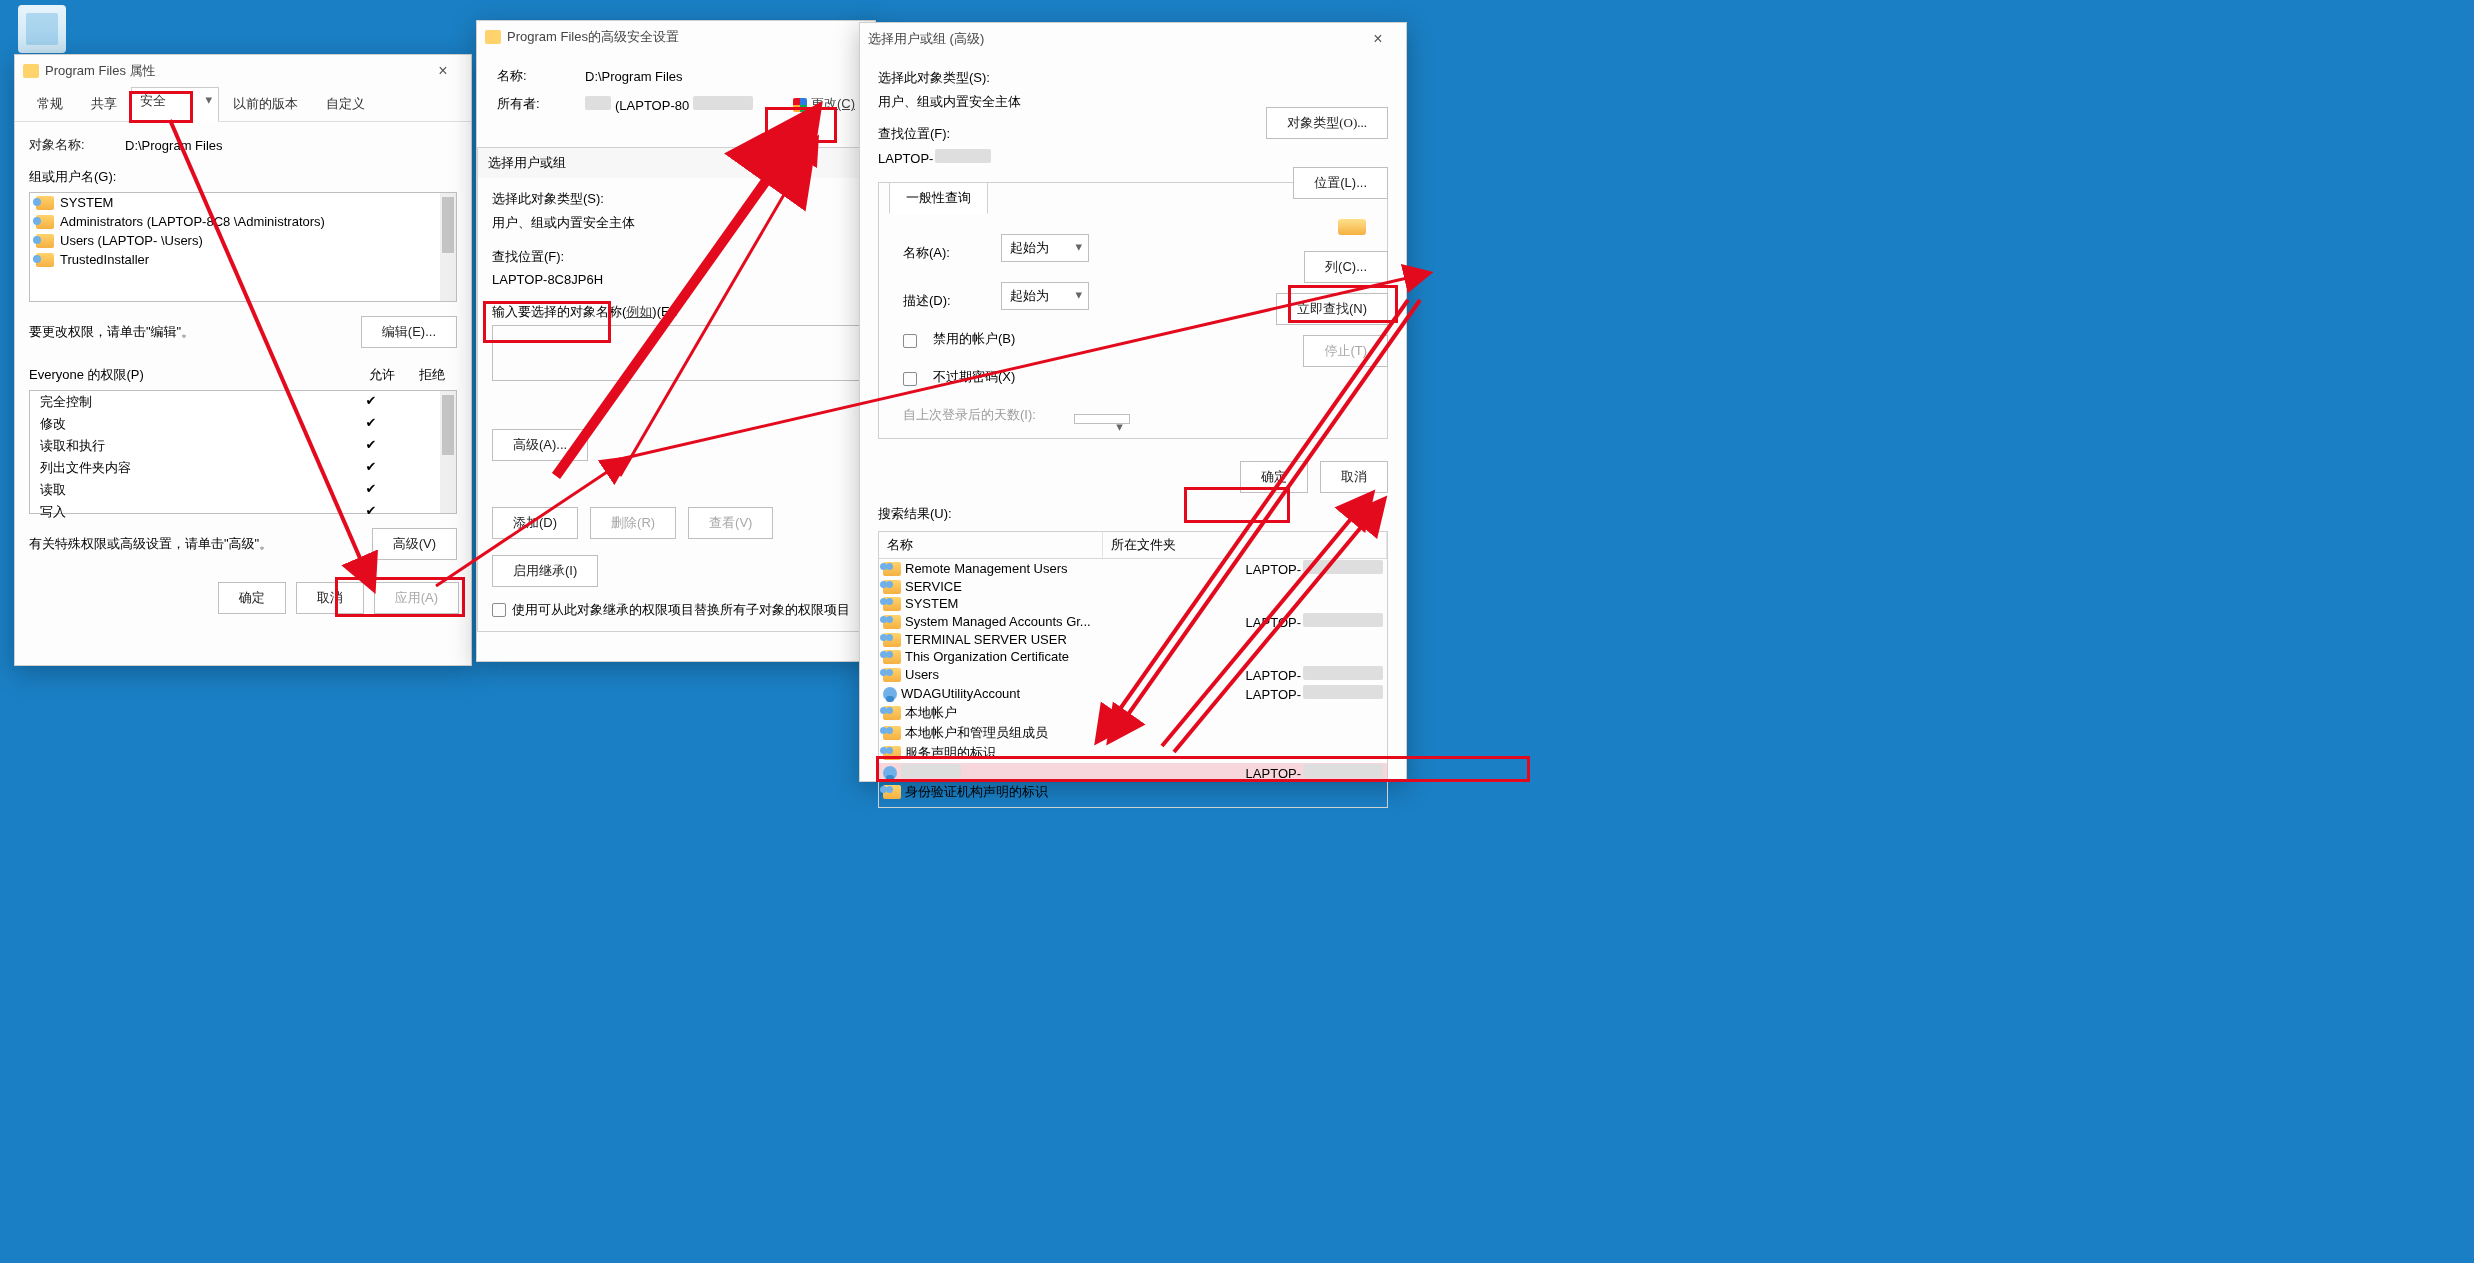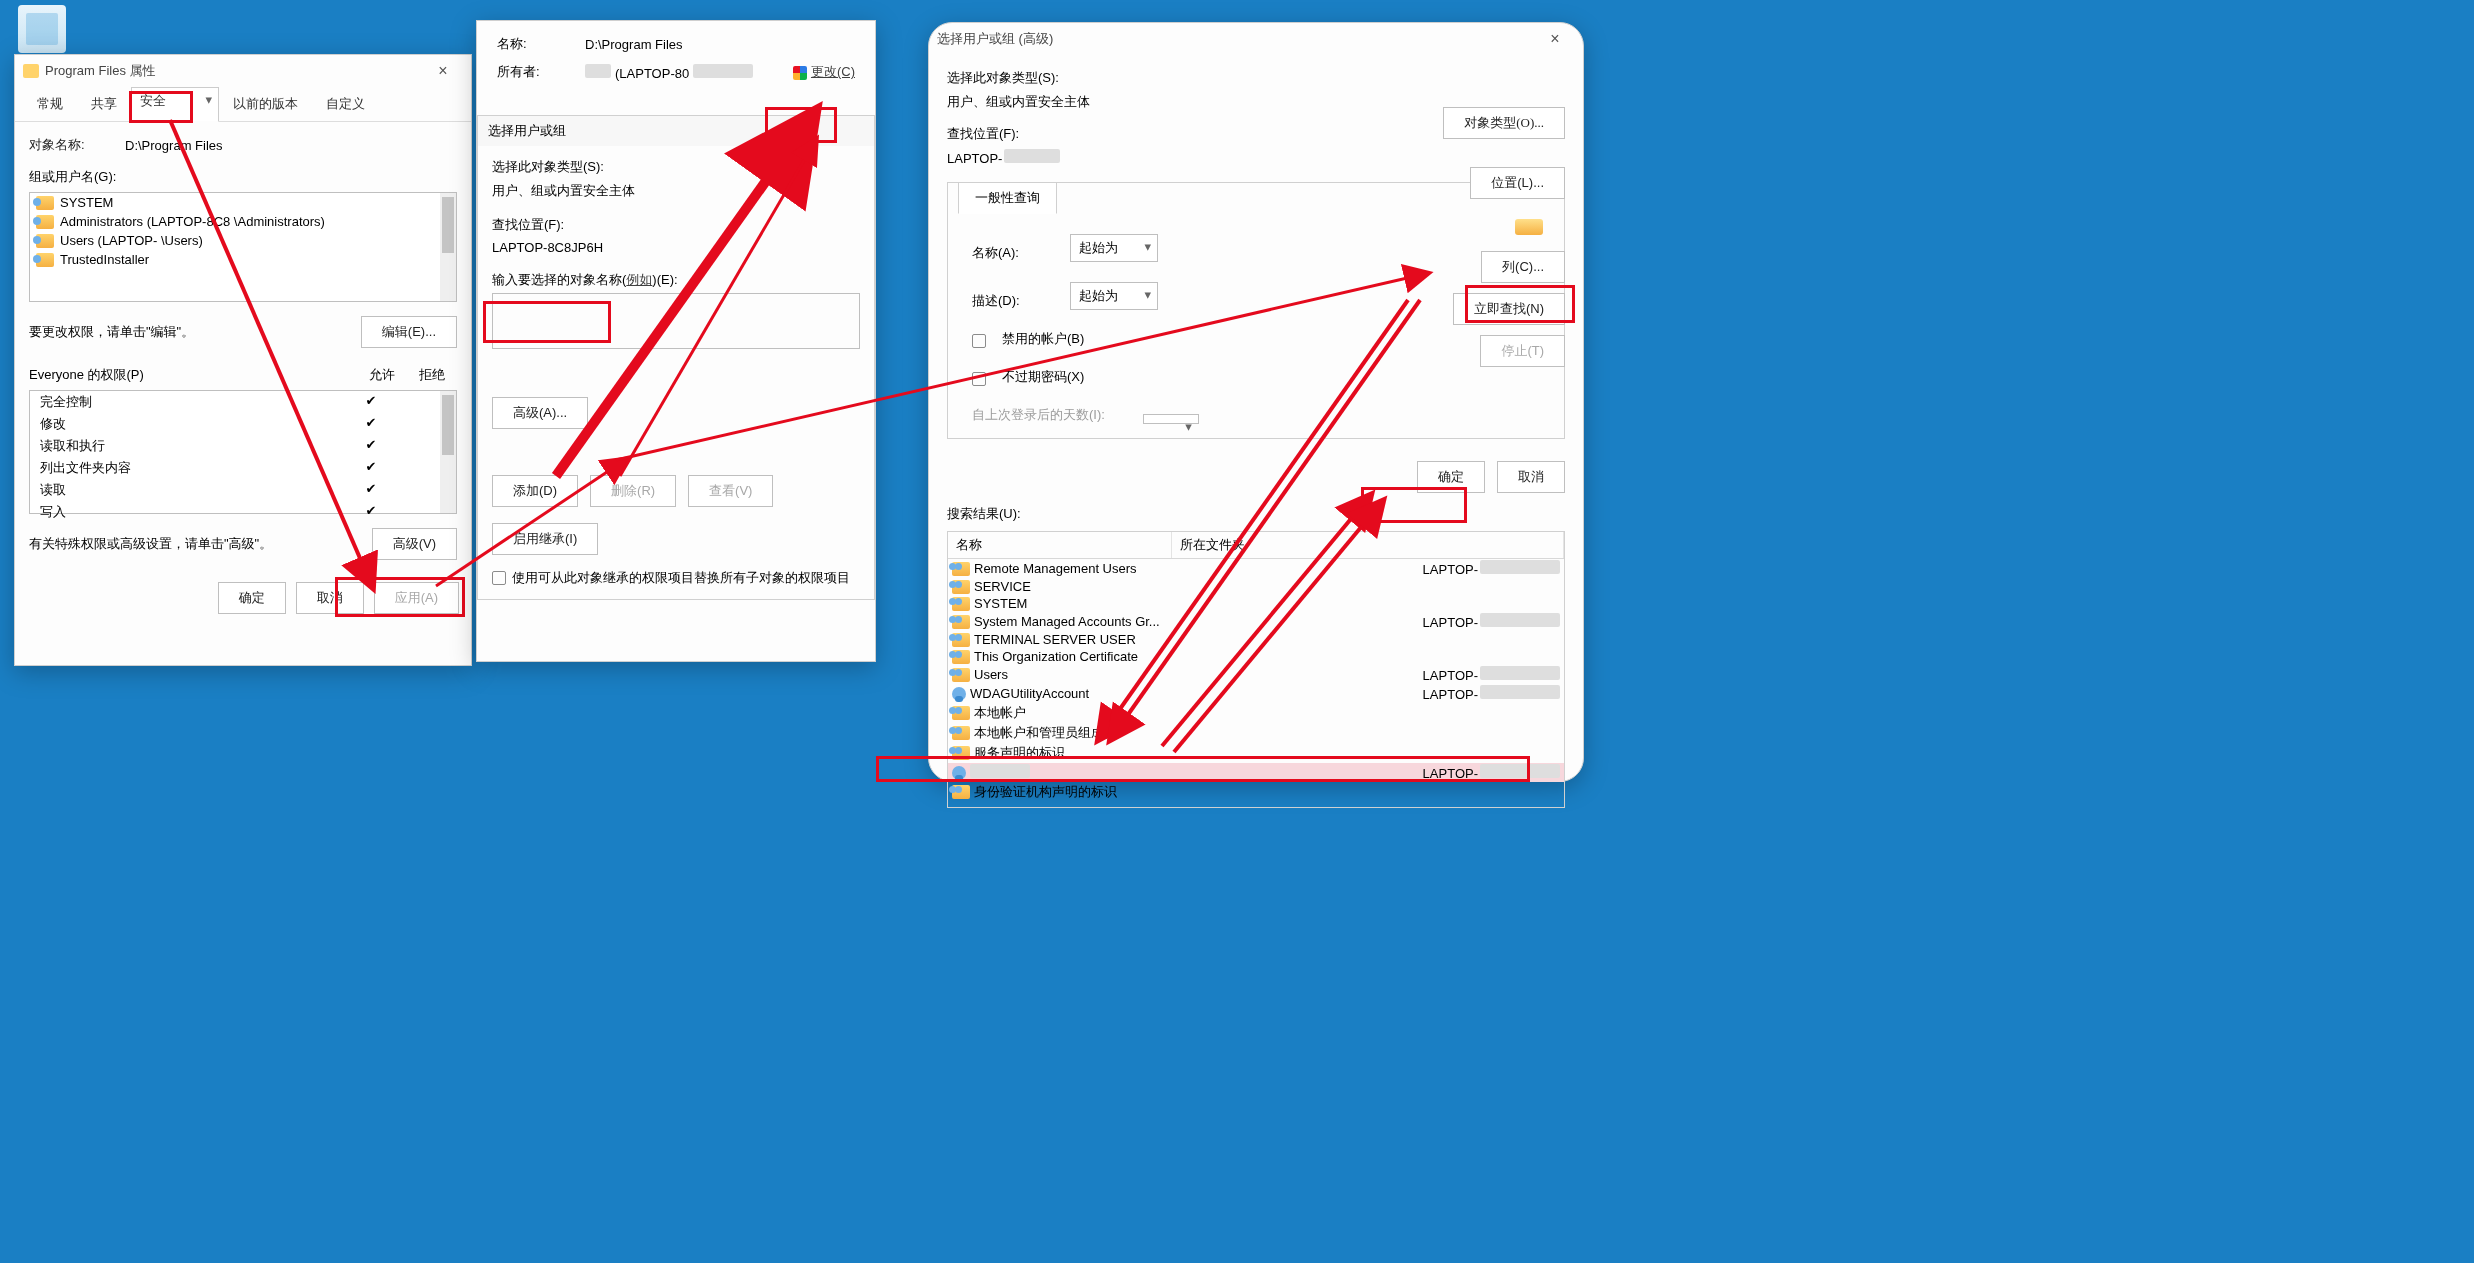--- a/index.html
+++ b/index.html
@@ -51,21 +51,21 @@
 .link { color: #404040; text-decoration: underline; cursor: pointer; }
 .frame-inner { border: 1px solid #d0d0d0; margin-top: 10px; }
 .frame-inner .hdr { padding: 6px 10px; background: #f7f7f7; }
 .frame-inner .pad { padding: 12px 14px; }
 .txtbox { border: 1px solid #bfbfbf; height: 56px; margin-top: 4px; }
 .row-btns { display: flex; gap: 12px; margin-top: 14px; }
 .chk-row { display: flex; align-items: center; gap: 6px; margin-top: 14px; }
 .chk { width: 14px; height: 14px; border: 1px solid #8b8b8b; border-radius: 2px; }
 
 
-.w3 { left: 928px; top: 22px; width: 656px; height: 760px; border-radius: 24px; }
+.w3 { left: 859px; top: 22px; width: 548px; height: 760px; }
 .w3 .body { padding: 14px 18px; position: relative; }
 .rt-btn { position: absolute; right: 18px; }
 .query-box { border: 1px solid #d0d0d0; padding-bottom: 14px; margin-top: 16px; }
 .query-tab { border: 1px solid #d0d0d0; border-bottom: 1px solid #fff; padding: 6px 16px; display: inline-block; margin: -1px 0 0 10px; background: #fff; }
 .q-row { display: flex; align-items: flex-end; margin: 20px 0 0 24px; gap: 8px; }
 .q-row .ql { width: 90px; }
 .sel { border: 1px solid #bfbfbf; padding: 4px 20px 4px 8px; min-width: 88px; position: relative; cursor: pointer; background:#fff;}
 .sel::after { content: "▾"; position: absolute; right: 6px; color: #666; }
 .key-ico { width: 28px; height: 16px; background: linear-gradient(#ffe08a,#f5b042); border-radius: 3px; position: absolute; right: 40px; }
 .res-tbl { border: 1px solid #d0d0d0; margin-top: 8px; }
@@ -189,20 +189,24 @@
   <div class="footer-btns">
     <button class="btn">确定</button>
     <button class="btn">取消</button>
     <button class="btn disabled">应用(A)</button>
   </div>
   <div class="red-box" style="left:114px; top:36px; width:64px; height:32px;"></div>
   <div class="red-box" style="left:320px; top:522px; width:130px; height:40px;"></div>
 </div>
 
 <div class="window w2">
+  <div class="titlebar">
+    <span class="folder-ico"></span>
+    <span class="title">Program Files的高级安全设置</span>
+  </div>
   <div class="body">
     <div class="kv">
         <span class="k">名称:</span>
         <span>D:\Program Files</span>
       </div>
     <div class="kv">
       <span class="k">所有者:</span>
       <span style="margin-right:auto;"><span class="blur" style="width:26px;margin-right:4px;"></span><span>(LAPTOP-80</span><span class="blur" style="width:60px;margin-left:4px;"></span></span>
       <span style="margin-left:18px;"><span class="shield"></span><span class="link">更改(C)</span></span>
     </div>

